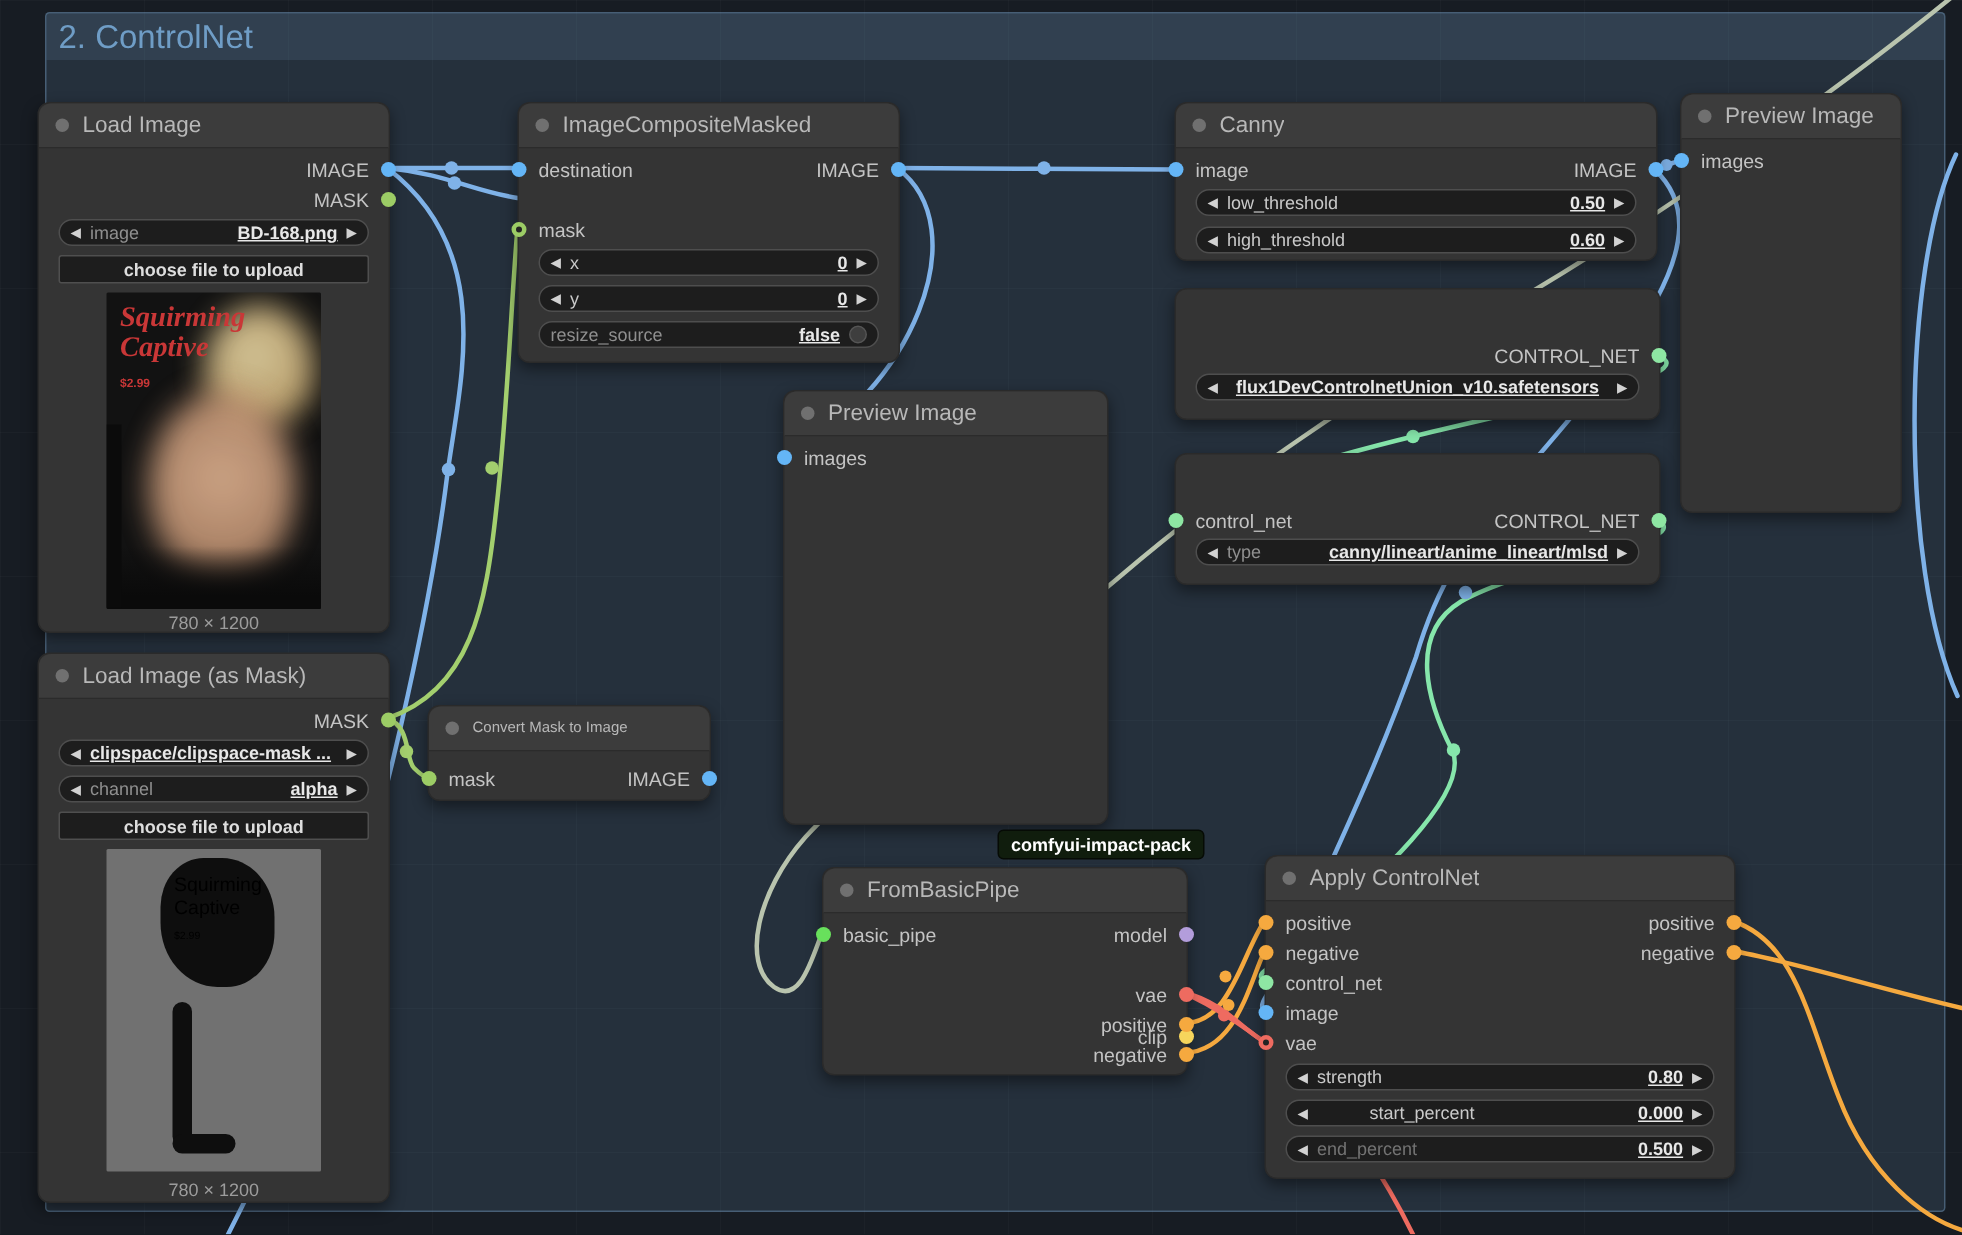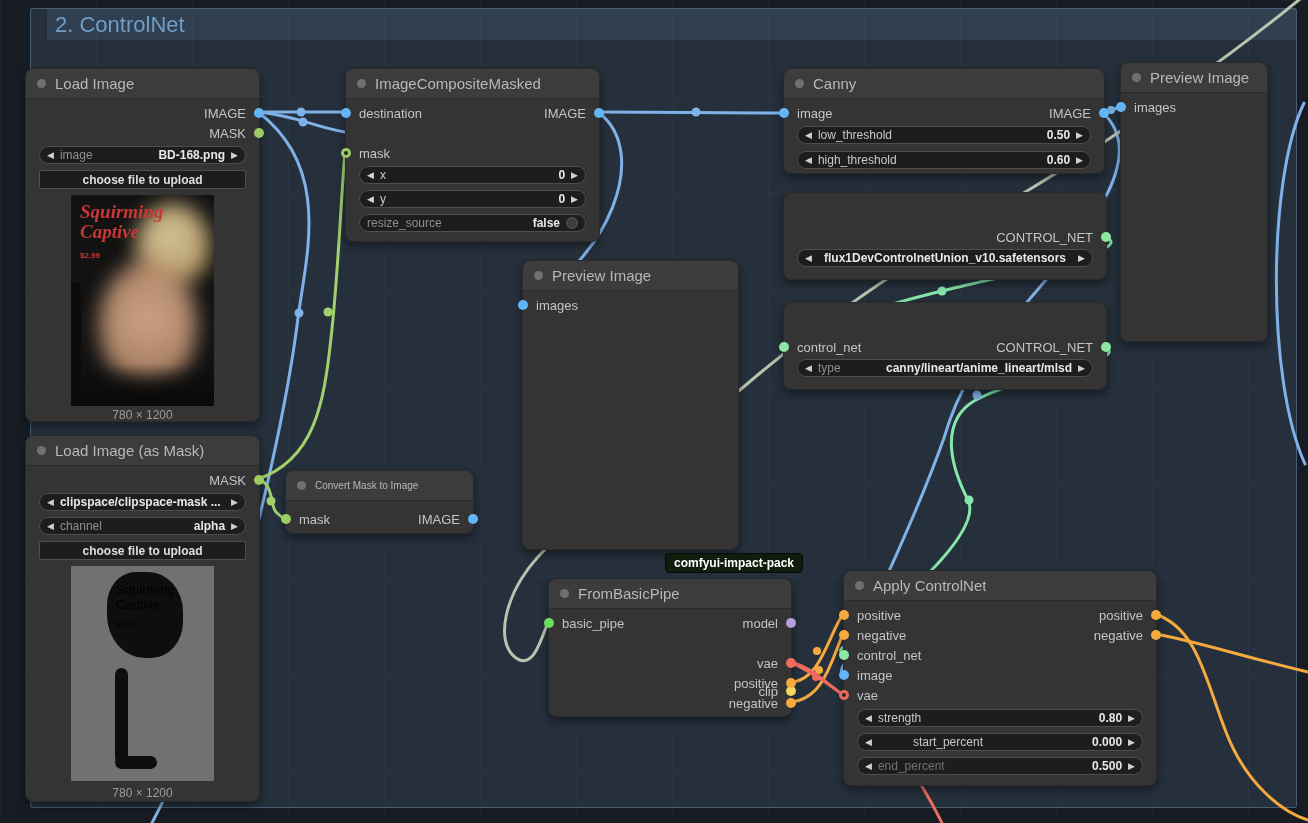--- a/index.html
+++ b/index.html
@@ -7,21 +7,21 @@
     background-color:#171c23;
     background-image:
       linear-gradient(rgba(255,255,255,0.025) 1px, transparent 1px),
       linear-gradient(90deg, rgba(255,255,255,0.025) 1px, transparent 1px);
     background-size:96px 96px;
     font-family:"Liberation Sans", sans-serif;
     -webkit-font-smoothing:antialiased;}
   
   .group{position:absolute;z-index:1;background:rgba(120,165,205,0.15);
     border:1px solid rgba(125,170,210,0.38);border-radius:3px;}
-  .group-titlebar{position:absolute;top:0;left:16px;right:0;height:31px;
+  .group-titlebar{position:absolute;top:0;left:0;right:0;height:31px;
     background:rgba(135,178,216,0.13);display:flex;align-items:center;padding:0 8px;}
   .group-title{font-size:22px;color:#6f9dc6;}
   
   #wires{position:absolute;inset:0;z-index:2;pointer-events:none;}
   #wires path{fill:none;stroke-width:3;stroke-linecap:round;}
   
   .node{position:absolute;z-index:3;background:#343434;border-radius:8px;
     box-shadow:0 4px 10px rgba(0,0,0,0.45);border:1px solid #2a2a2a;}
   .ntitle{position:absolute;top:0;left:0;right:0;height:30px;background:#3c3c3c;
     border-radius:8px 8px 0 0;display:flex;align-items:center;gap:9px;padding:0 11px;
@@ -33,21 +33,21 @@
   .row.dual{justify-content:space-between;}
   .row.outonly{justify-content:flex-end;}
   .dot{position:absolute;width:10px;height:10px;border-radius:50%;top:5px;box-sizing:border-box;}
   .dot.in{left:-5px;} .dot.out{right:-5px;}
   .dot.ring{background:#242424 !important;border:3px solid;}
   .widget{position:absolute;left:13px;right:13px;height:18px;background:#1d1d1d;
     border:1px solid #4e4e4e;border-radius:10px;display:flex;align-items:center;
     padding:0 7px;box-sizing:border-box;font-size:12px;gap:6px;}
   .arr{color:#d2d2d2;font-size:9px;line-height:1;flex:0 0 auto;}
   .wname{color:#8f8f8f;flex:0 0 auto;}
-  .wval{color:#e8e8e8;font-weight:bold;flex:1;text-align:right;}
+  .wval{color:#e8e8e8;font-weight:bold;flex:1;text-align:right;text-decoration:underline;}
   .wval.center{text-align:center;}
   .wval.left{text-align:left;}
   .toggle-circle{width:12px;height:12px;border-radius:50%;background:#3e3e3e;
     border:1px solid #555;flex:0 0 auto;box-sizing:border-box;}
   .upload-btn{position:absolute;left:13px;right:13px;height:19px;background:#1d1d1d;
     border:1px solid #4f4f4f;border-radius:2px;color:#dedede;font-size:12px;font-weight:bold;
     display:flex;align-items:center;justify-content:center;box-sizing:border-box;}
   .caption{position:absolute;left:0;right:0;text-align:center;font-size:12px;color:#9c9c9c;}
   
   .preview{position:absolute;overflow:hidden;background:#121212;border-radius:1px;}

